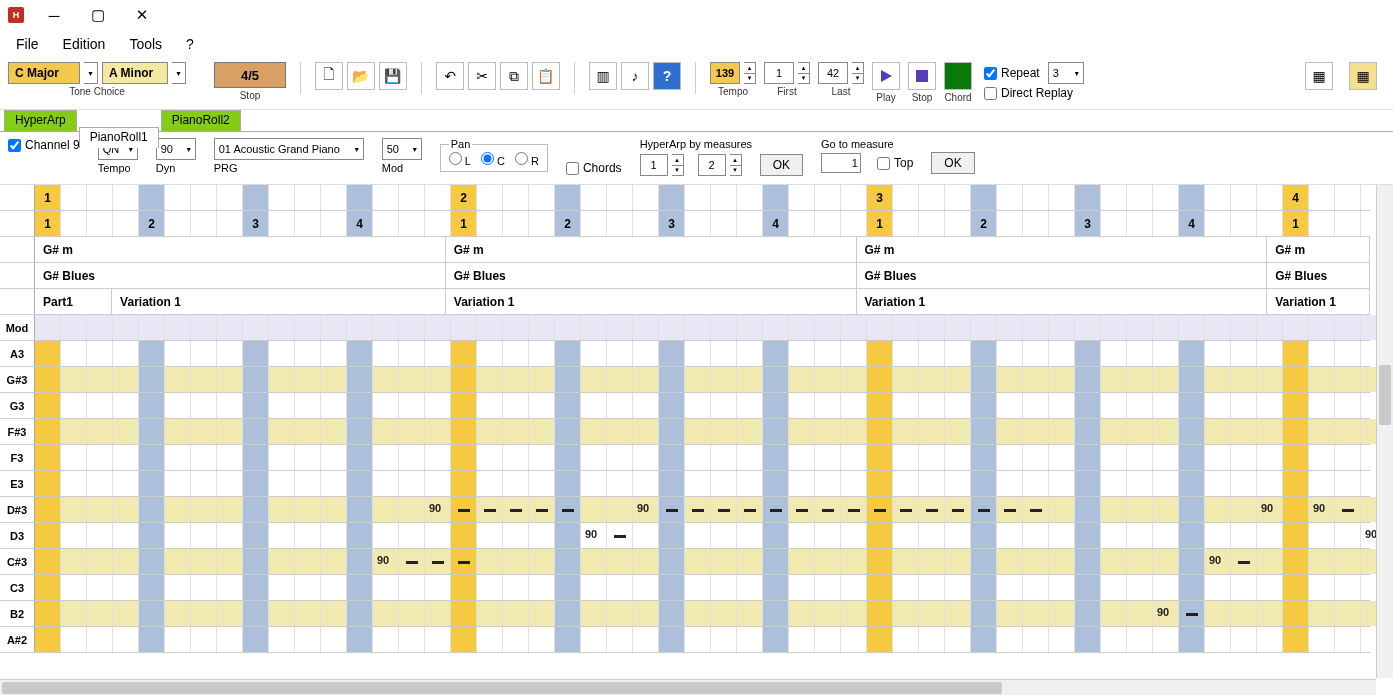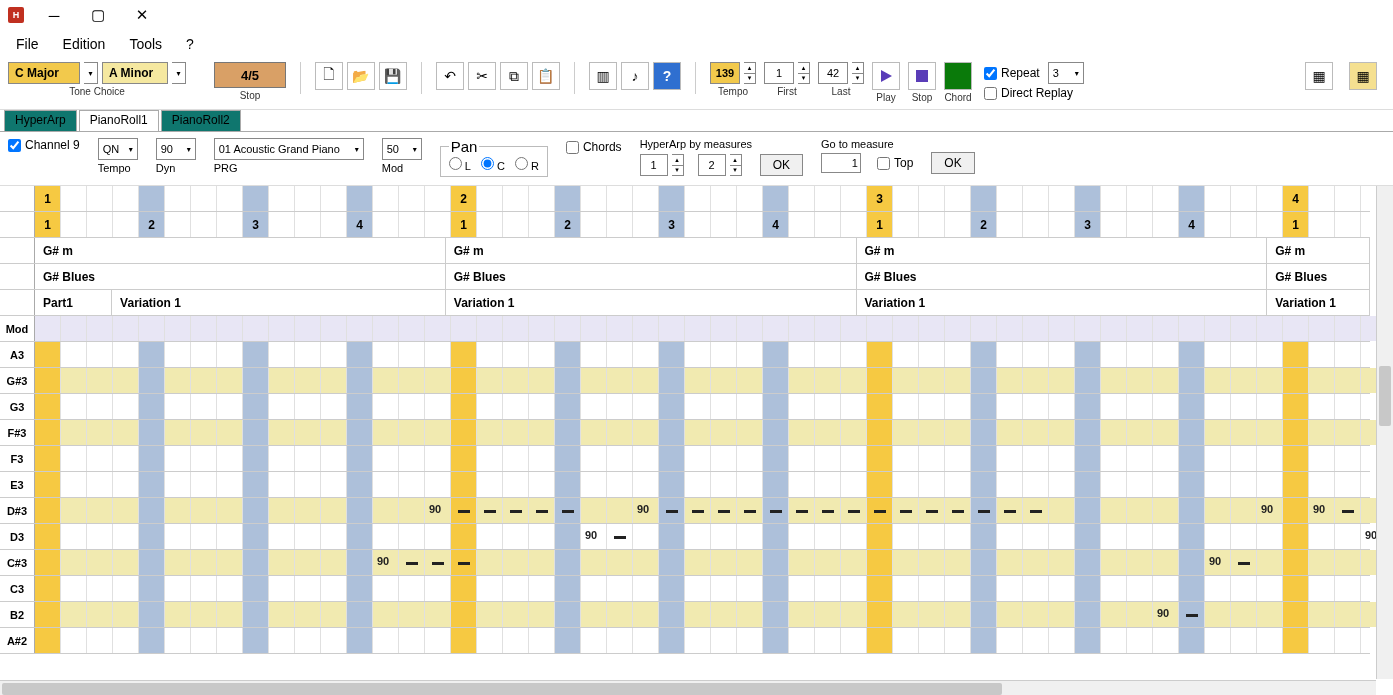--- a/index.html
+++ b/index.html
@@ -26,29 +26,29 @@
 .numbox.gold { background:#f2c94c; font-weight:bold; }
 .spinner { width:12px; height:22px; border:1px solid #888; border-left:none; display:flex;flex-direction:column;}
 .spinner div{flex:1;font-size:7px;display:flex;align-items:center;justify-content:center;border-bottom:1px solid #888;}
 .spinner div:last-child{border-bottom:none;}
 .chk { display:flex; align-items:center; gap:4px; font-size:12px;}
 .chk input{width:13px;height:13px;}
 .smallselect{height:22px;border:1px solid #888;padding:0 4px;font-size:11px;background:#fff;display:flex;align-items:center;}
 .smallselect .arr{margin-left:auto;font-size:8px;}
 
 .tabs { display:flex; border-bottom:1px solid #aaa; height:22px; padding-left:4px; gap:2px;}
-.tab { padding:2px 10px; border:1px solid #aaa; border-bottom:none; font-size:12px; background:#0f766e;}
-.tab.active{ background:#fff; position:relative; top:0;}
+.tab { padding:2px 10px; border:1px solid #aaa; border-bottom:none; font-size:12px; background:#84cc16;}
+.tab.active{ background:#fff; position:relative; top:17px;}
 
 .panel { padding:6px 8px 8px; display:flex; gap:18px; align-items:flex-start; flex-wrap:wrap; border-bottom:1px solid #ddd;}
 .panel .col{display:flex;flex-direction:column;align-items:flex-start;gap:2px;font-size:11px;}
 .panel select,.panel input[type=text]{height:20px;border:1px solid #888;font-size:11px;padding:0 2px;background:#fff;}
 .okbtn{height:22px;padding:0 12px;border:1px solid #888;background:#f0f0f0;font-size:12px;}
 fieldset{border:1px solid #bbb;padding:2px 8px 4px;font-size:11px;}
-fieldset legend{font-size:15px;padding:0 2px;}
+fieldset legend{font-size:11px;padding:0 2px;}
 .radios{display:flex;gap:10px;align-items:center;}
 
 .gridwrap{position:relative; height:calc(695px - 30px - 28px - 52px - 22px - 52px); overflow:hidden;}
 .grid{position:absolute;left:0;top:0;width:1370px;}
 .row{display:flex;height:26px;border-bottom:1px solid #ccc;}
 .hdrcell{width:35px;min-width:35px;border-right:1px solid #aaa;display:flex;align-items:center;justify-content:center;font-size:11px;font-weight:bold;background:#fff;}
 .cells{flex:1;position:relative;display:flex;}
 .cell{width:26px;height:100%;border-right:1px solid #e0e0e0;}
 .cell.gold{background:#f6c942;font-weight:bold;display:flex;align-items:center;justify-content:center;font-size:12px;}
 .cell.blue{background:#adc0da;display:flex;align-items:center;justify-content:center;font-weight:bold;font-size:12px;}
@@ -227,21 +227,21 @@
       <span>Mod</span>
     </div>
   <fieldset>
     <legend>Pan</legend>
     <div class="radios">
       <label><input type="radio" name="pan" style=""> <span>L</span></label>
       <label><input type="radio" name="pan" checked="" style=""> <span>C</span></label>
       <label><input type="radio" name="pan" style=""> <span>R</span></label>
     </div>
   </fieldset>
-  <label class="chk" style="margin-top:2px">
+  <label class="chk" style="margin-top:23px">
       <input type="checkbox" style="">
       <span>Chords</span>
     </label>
   <div class="col" style="gap:4px">
     <span>HyperArp by measures</span>
     <div class="toolrow">
       <div class="numbox" style="width:28px">1</div>
         <div class="spinner">
           <div>▴</div>
           <div>▾</div>

